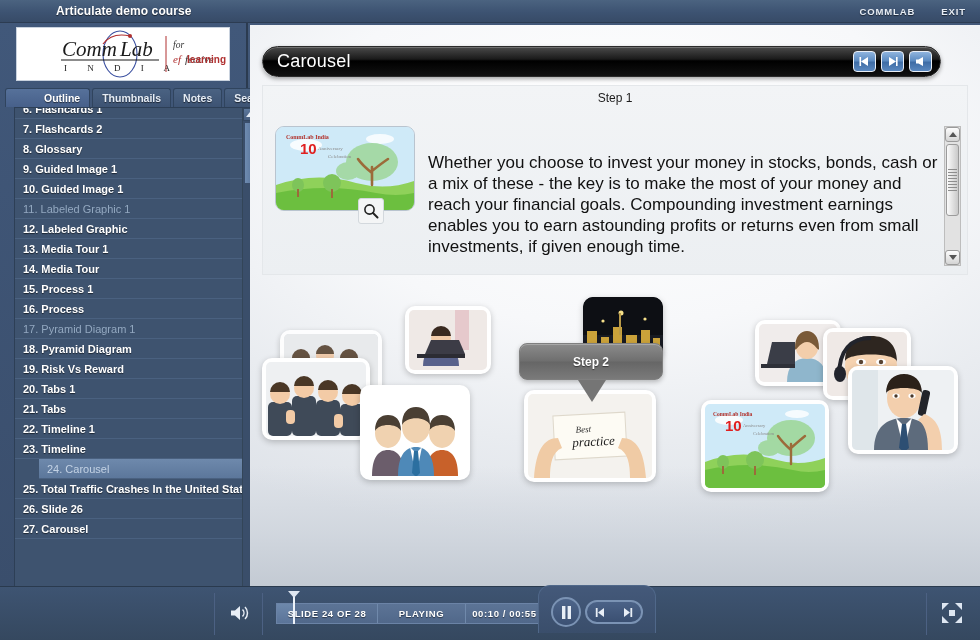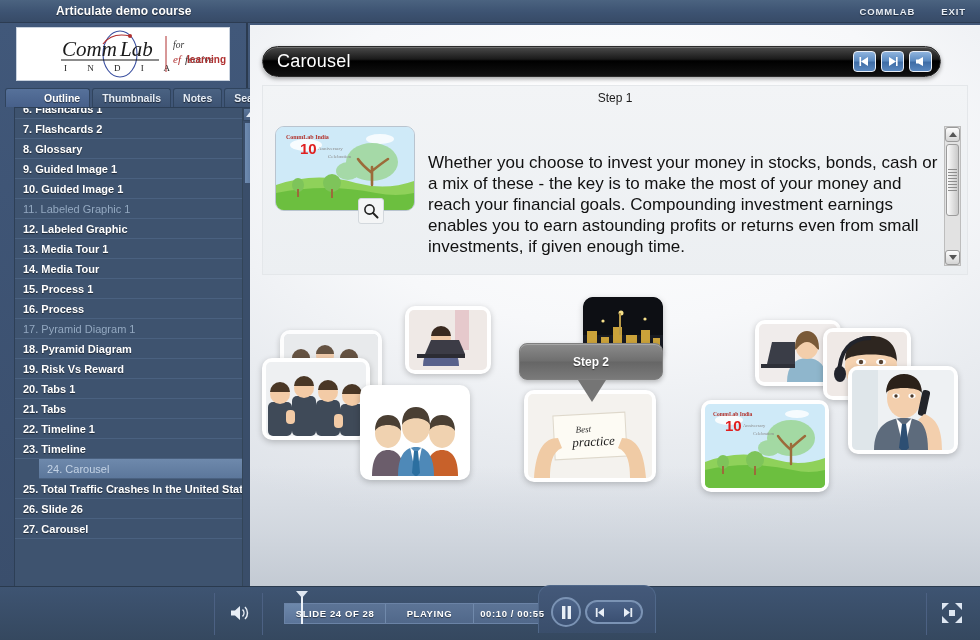--- a/index.html
+++ b/index.html
@@ -233,21 +233,21 @@
   #playerbar {
     position: absolute; left: 0; bottom: 0; width: 980px; height: 54px;
     background: linear-gradient(180deg,#3e5472 0%,#35485f 100%);
     border-top: 1px solid #2a3a4e;
   }
   #vol-btn {
     position: absolute; left: 226px; top: 13px; width: 26px; height: 26px;
     display: flex; align-items: center; justify-content: center; cursor: pointer;
   }
   #seek-wrap {
-    position: absolute; left: 284px; top: 16px; width: 268px; height: 21px;
+    position: absolute; left: 276px; top: 16px; width: 268px; height: 21px;
   }
   #seek-track {
     position: absolute; inset: 0;
     background: linear-gradient(180deg,#5c7496 0%,#51688a 100%);
     border: 1px solid #6b83a6;
     display: flex; align-items: center;
   }
   #seek-fill {
     position: absolute; left: 0; top: 0; height: 100%; width: 6.5%;
     background: linear-gradient(180deg,#6d88ab,#5b7499);

